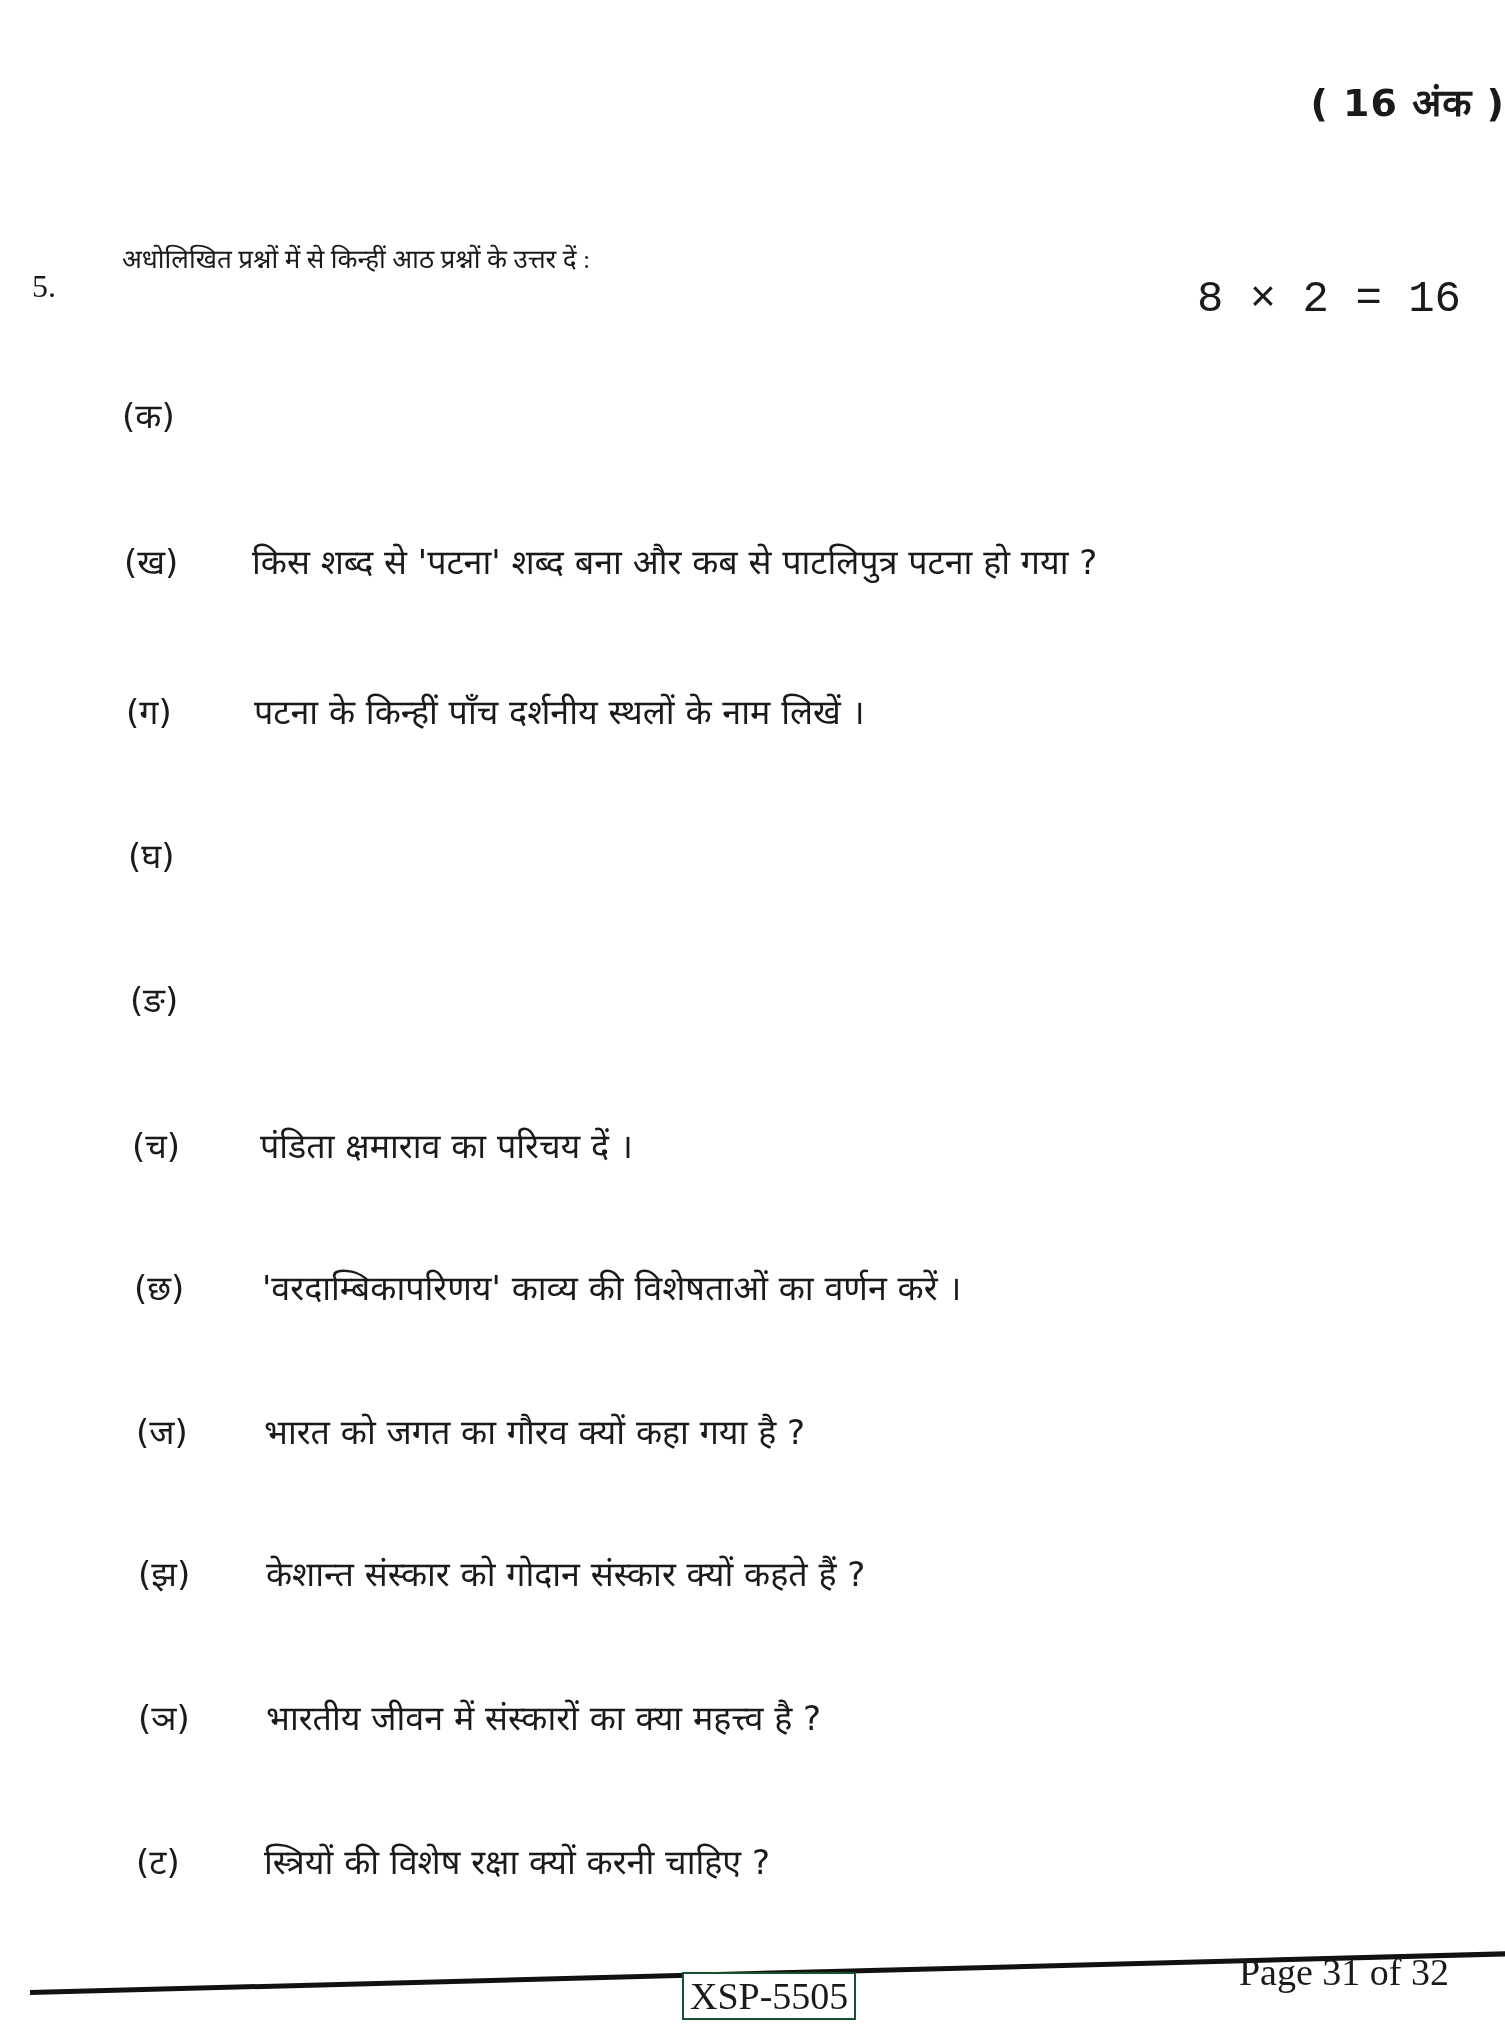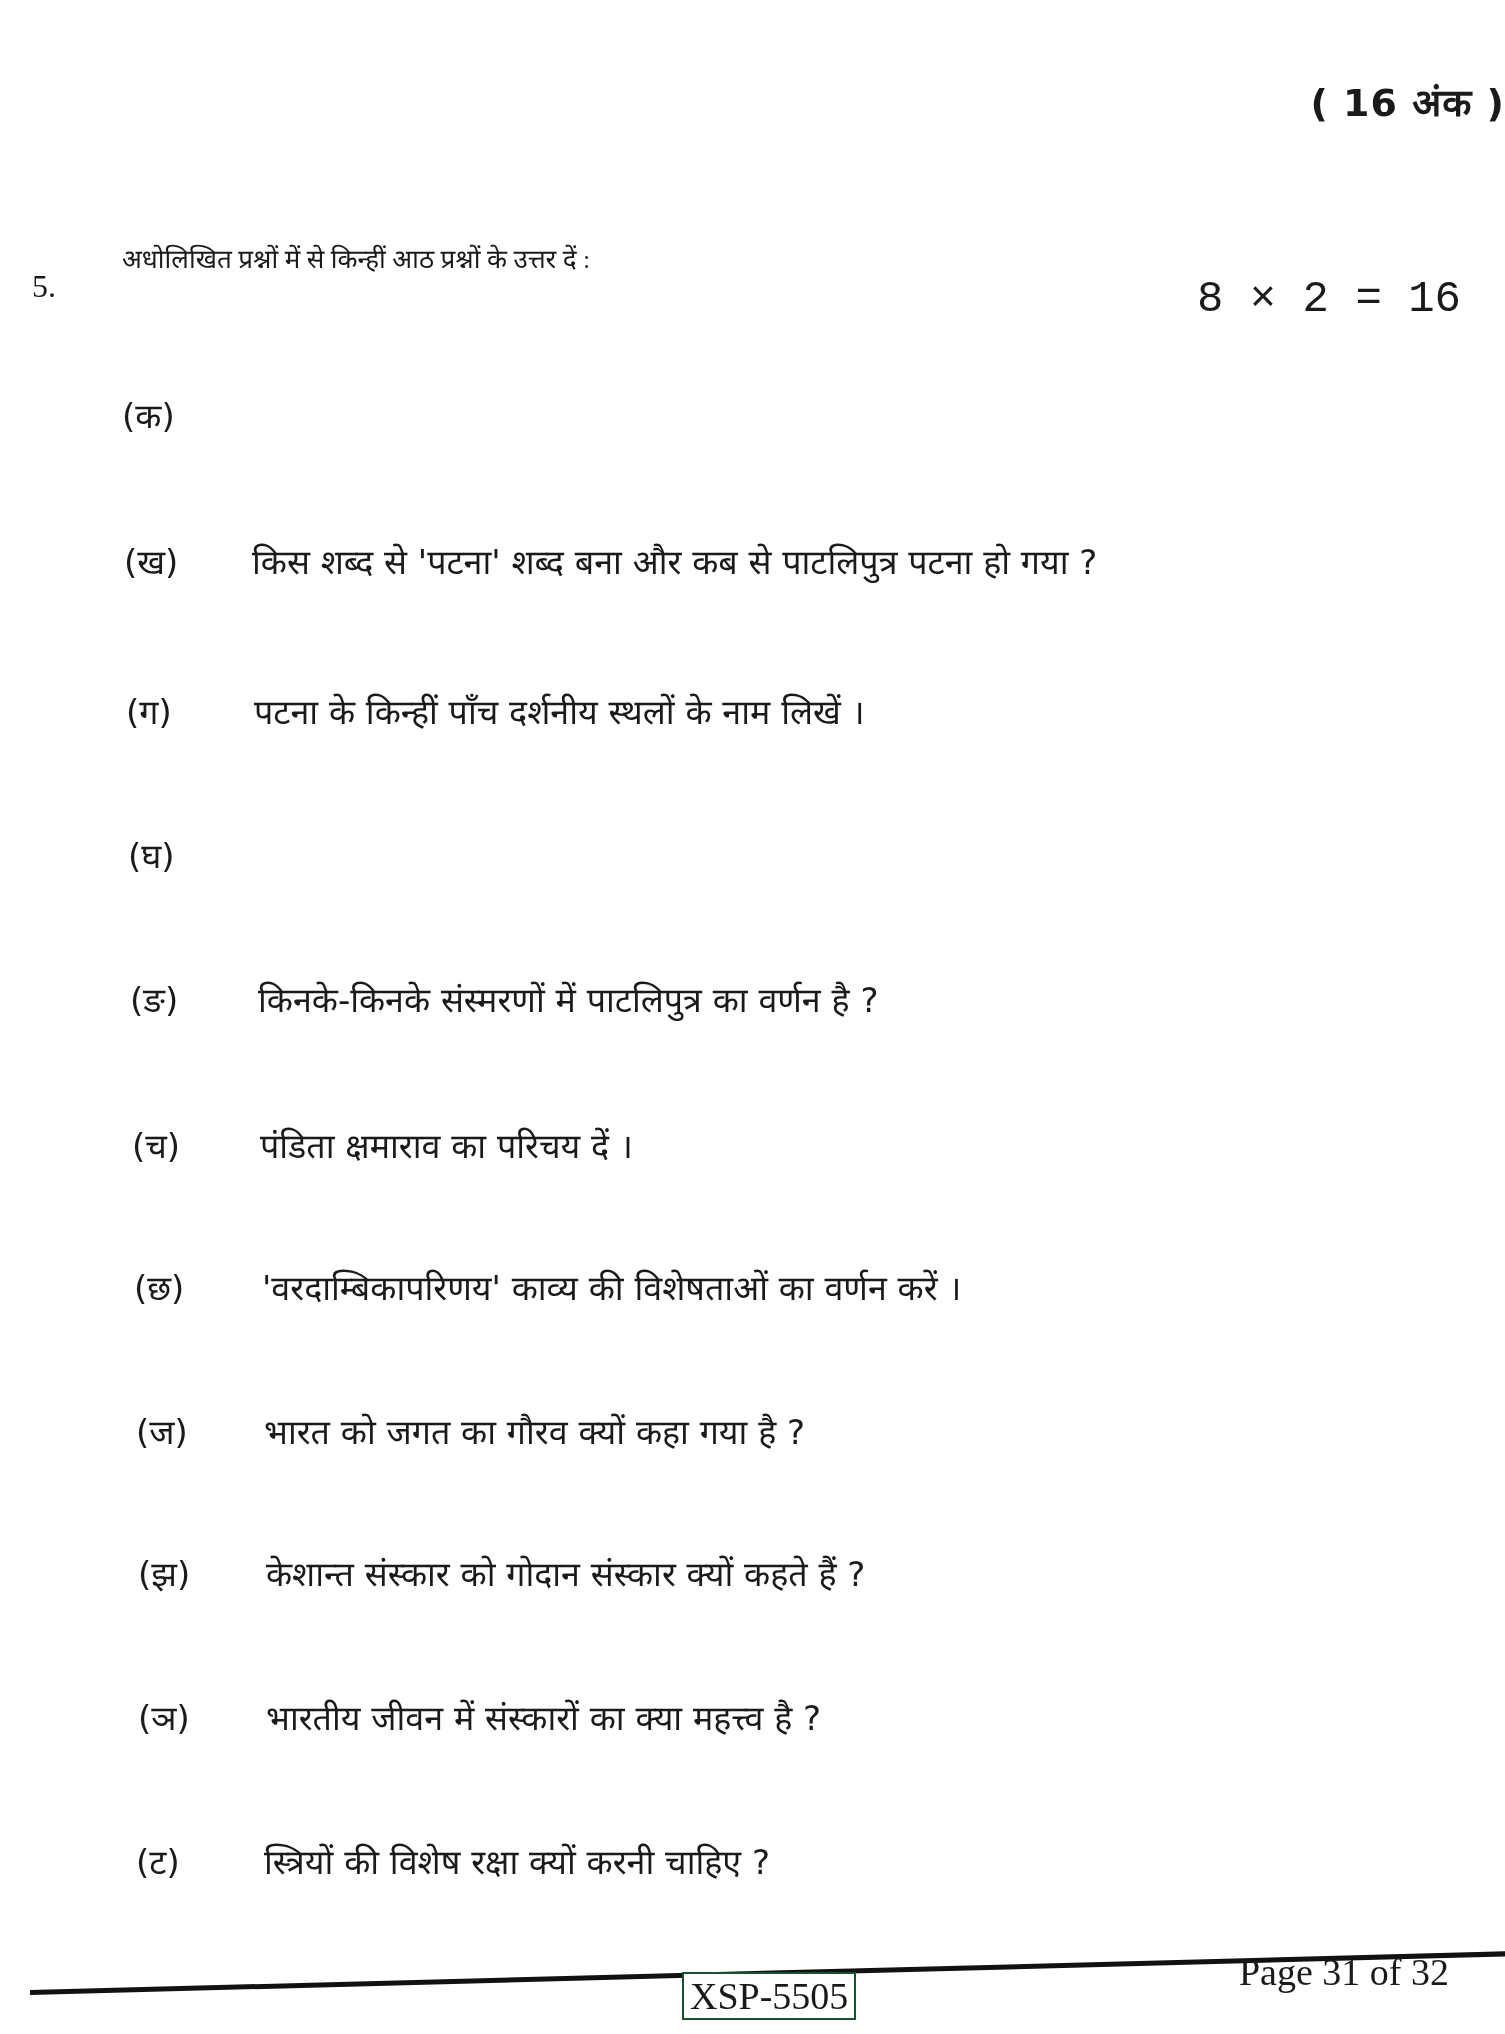--- a/index.html
+++ b/index.html
@@ -46,21 +46,20 @@
 </div>
 <div class="sub-q" style="left:126px; top:688px;">
   <span class="label">(ग)</span>
   <span>पटना के किन्हीं पाँच दर्शनीय स्थलों के नाम लिखें ।</span>
 </div>
 <div class="sub-q" style="left:128px; top:832px;">
   <span class="label">(घ)</span>
 </div>
 <div class="sub-q" style="left:130px; top:976px;">
   <span class="label">(ङ)</span>
-  <span>किनके-किनके संस्मरणों में पाटलिपुत्र का वर्णन है ?</span>
 </div>
 <div class="sub-q" style="left:132px; top:1122px;">
   <span class="label">(च)</span>
   <span>पंडिता क्षमाराव का परिचय दें ।</span>
 </div>
 <div class="sub-q" style="left:134px; top:1264px;">
   <span class="label">(छ)</span>
   <span>'वरदाम्बिकापरिणय' काव्य की विशेषताओं का वर्णन करें ।</span>
 </div>
 <div class="sub-q" style="left:136px; top:1408px;">

